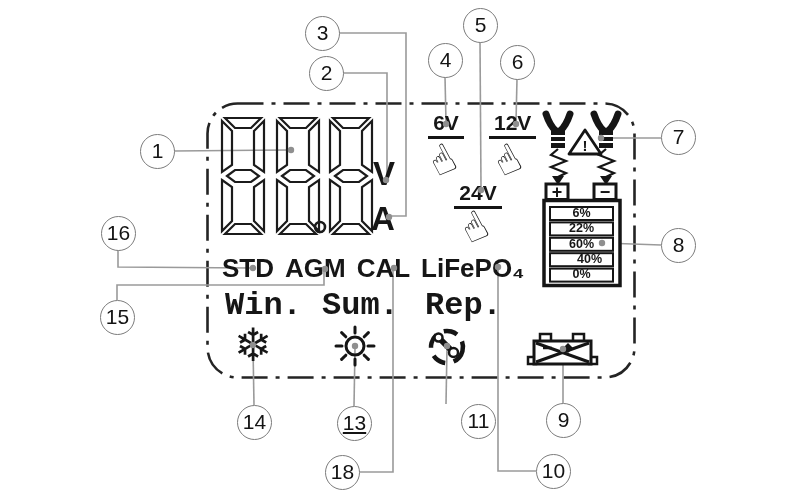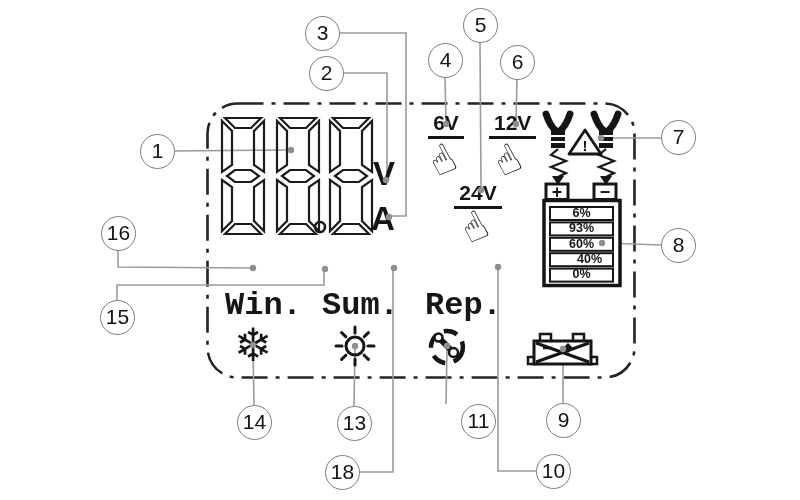--- a/index.html
+++ b/index.html
@@ -158,45 +158,51 @@
 
   <span class="hand" style="left:430px;top:140px;">☝</span>
   <span class="hand" style="left:495px;top:140px;">☝</span>
   <span class="hand" style="left:462px;top:207px;">☝</span>
 
   <div class="warn" style="left:577px;top:138px;">!</div>
   <div class="term" style="left:546px;top:184px;">+</div>
   <div class="term" style="left:594px;top:184px;">−</div>
 
   <div class="pct" style="left:550px;top:207px;">6%</div>
-  <div class="pct" style="left:550px;top:222px;">93%</div>
+  <div class="pct" style="left:550px;top:222px;">22%</div>
   <div class="pct" style="left:550px;top:238px;text-align:center;">60%</div>
   <div class="pct" style="left:558px;top:253px;">40%</div>
   <div class="pct" style="left:550px;top:268px;">0%</div>
 
+  <div class="type-row">
+    <span>STD</span>
+    <span>AGM</span>
+    <span>CAL</span>
+    <span>LiFePO₄</span>
+  </div>
 
   <div class="mode" style="left:225px;top:290px;">Win.</div>
   <div class="mode" style="left:322px;top:290px;">Sum.</div>
   <div class="mode" style="left:425px;top:290px;">Rep.</div>
 
   <span class="flake" style="left:230px;top:322px;">❄</span>
 
   <div class="callout" style="left:140px;top:134px;">1</div>
   <div class="callout" style="left:309px;top:56px;">2</div>
   <div class="callout" style="left:305px;top:16px;">3</div>
   <div class="callout" style="left:428px;top:43px;">4</div>
   <div class="callout" style="left:463px;top:8px;">5</div>
   <div class="callout" style="left:500px;top:45px;">6</div>
   <div class="callout" style="left:661px;top:120px;">7</div>
   <div class="callout" style="left:661px;top:228px;">8</div>
   <div class="callout" style="left:546px;top:403px;">9</div>
   <div class="callout" style="left:536px;top:454px;">10</div>
   <div class="callout" style="left:429px;top:404px;margin-left:32px;">11</div>
   <div class="callout" style="left:325px;top:455px;">18</div>
-  <div class="callout" style="left:337px;top:406px;">13</div>
+  <div class="callout" style="left:337px;top:406px;text-decoration:underline;">13</div>
   <div class="callout" style="left:237px;top:405px;">14</div>
   <div class="callout" style="left:100px;top:300px;">15</div>
   <div class="callout" style="left:101px;top:216px;">16</div>
 
   <svg class="dots-layer" width="800" height="500" viewBox="0 0 800 500">
     <g fill="#8f8f8f">
       <circle cx="291" cy="150" r="3.2"></circle>
       <circle cx="386" cy="180" r="3.2"></circle>
       <circle cx="389" cy="217" r="3.2"></circle>
       <circle cx="446" cy="124" r="3.2"></circle>

